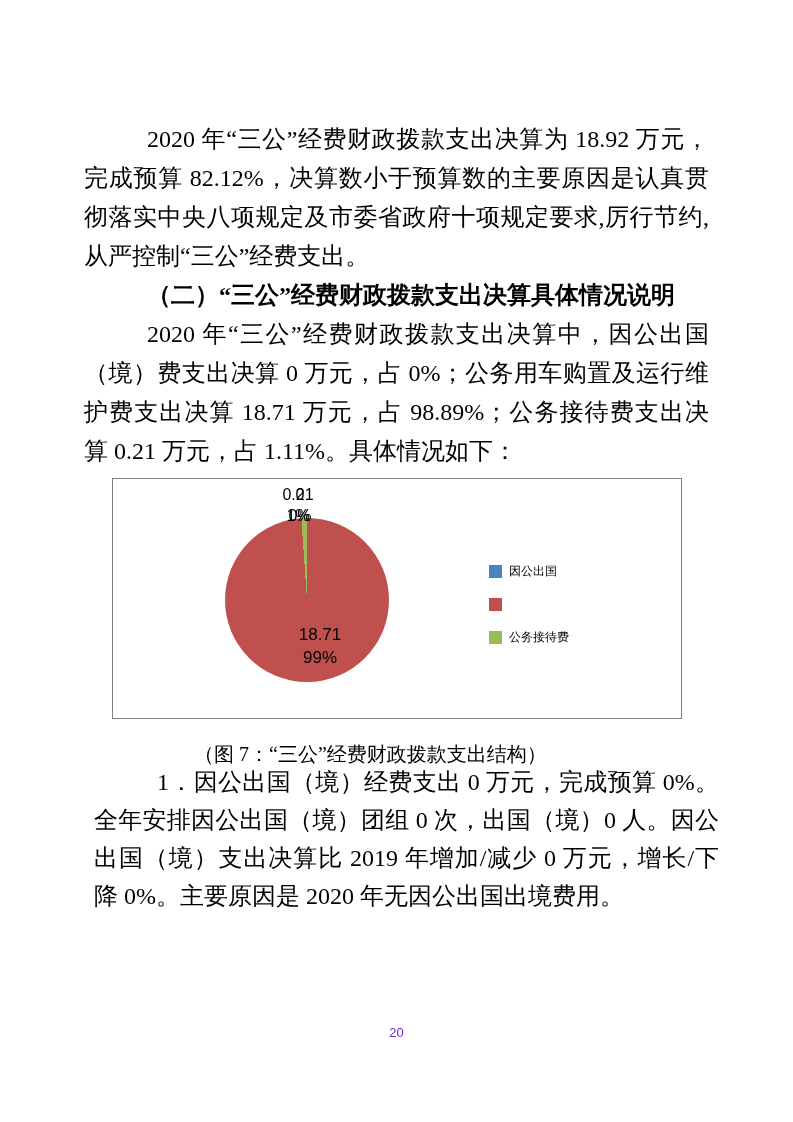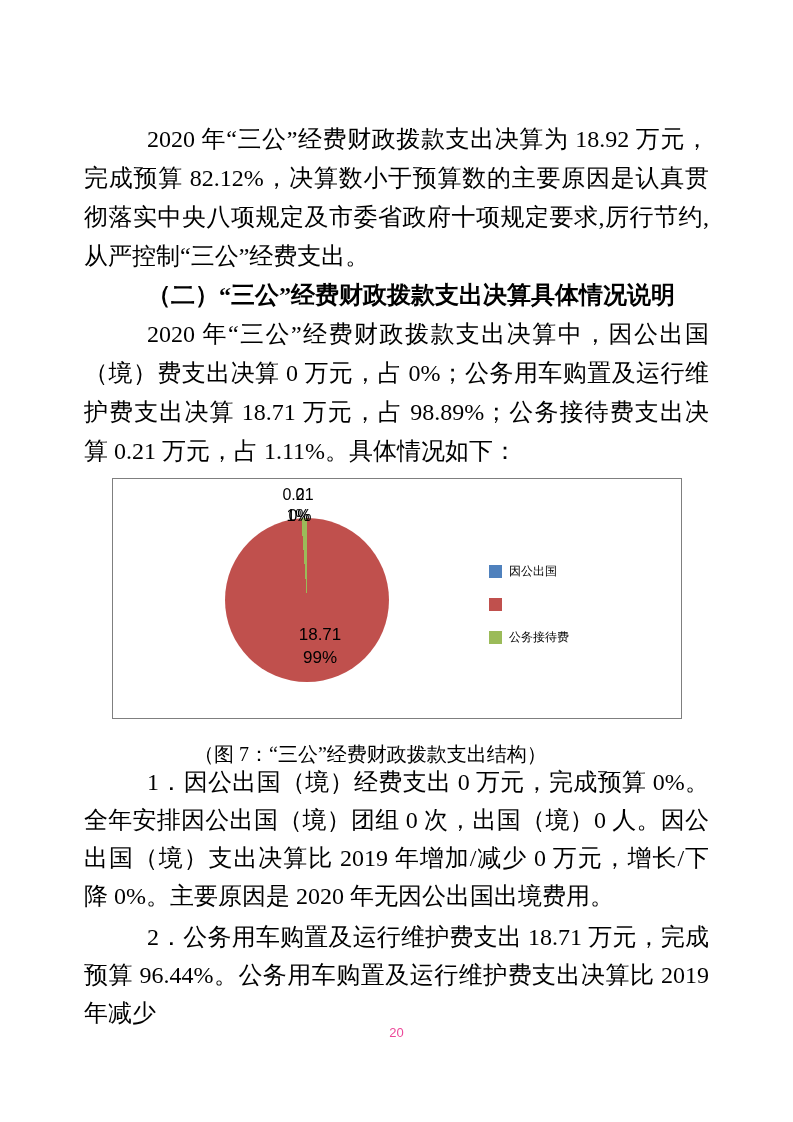--- a/index.html
+++ b/index.html
@@ -8,21 +8,21 @@
     font-family:"Liberation Serif","DejaVu Serif",serif;color:#000;overflow:hidden;
   }
   .para{
     position:absolute;left:84px;width:625px;margin:0;
     font-size:24px;line-height:39px;text-align:justify;text-indent:63px;
     word-break:break-all;
   }
   .para-p1{top:120px;}
   .para-heading{top:276px;font-weight:bold;}
   .para-p2{top:315px;}
-  .para-p3{top:763px;line-height:38px;}
+  .para-p3{top:763px;line-height:38px;margin-left:10px;}
   .para-p4{top:918px;line-height:38px;}
   .caption{
     position:absolute;left:84px;top:723px;width:625px;margin:16px;
     font-size:20px;line-height:30px;text-indent:94px;
   }
   .chart-frame{
     position:absolute;left:112px;top:478px;width:570px;height:241px;
     border:1px solid #7f7f7f;background:#ffffff;box-sizing:border-box;
   }
   .pie{
@@ -35,21 +35,21 @@
   }
   .pie-label span{display:block;}
   .label-green{left:145px;top:5px;width:80px;text-align:center;}
   .label-blue{left:147px;top:5px;width:80px;}
   .label-red{left:167px;top:144px;width:80px;font-size:17px;line-height:23px;}
   .legend{position:absolute;left:376px;top:76px;}
   .legend-row{display:flex;align-items:center;height:33px;font-size:12px;white-space:nowrap;}
   .swatch{width:13px;height:13px;margin-right:7px;flex:0 0 auto;}
   .page-number{
     position:absolute;left:0;top:1025px;width:100%;text-align:center;
-    font-family:"Liberation Sans","DejaVu Sans",sans-serif;font-size:13px;color:#ec4899;
+    font-family:"Liberation Sans","DejaVu Sans",sans-serif;font-size:13px;color:#6d28d9;
   }
 </style>
 </head>
 <body>
 
 <div class="page">
 
   <p class="para para-p1">2020 年“三公”经费财政拨款支出决算为 18.92 万元，完成预算 82.12%，决算数小于预算数的主要原因是认真贯彻落实中央八项规定及市委省政府十项规定要求,厉行节约,从严控制“三公”经费支出。</p>
 
   <p class="para para-heading">（二）“三公”经费财政拨款支出决算具体情况说明</p>
@@ -86,17 +86,16 @@
           <span class="swatch" style="background: rgb(155, 187, 89);"></span>
           <span>公务接待费</span>
         </div>
       </div>
   </div>
 
   <p class="caption">（图 7：“三公”经费财政拨款支出结构）</p>
 
   <p class="para para-p3">1．因公出国（境）经费支出 0 万元，完成预算 0%。全年安排因公出国（境）团组 0 次，出国（境）0 人。因公出国（境）支出决算比 2019 年增加/减少 0 万元，增长/下降 0%。主要原因是 2020 年无因公出国出境费用。</p>
 
-  <p class="para para-p4">2．公务用车购置及运行维护费支出 18.71 万元，完成预算 96.44%。公务用车购置及运行维护费支出决算比 2019 年减少</p>
 
   <div class="page-number">20</div>
 
 </div>
 
 </body></html>

